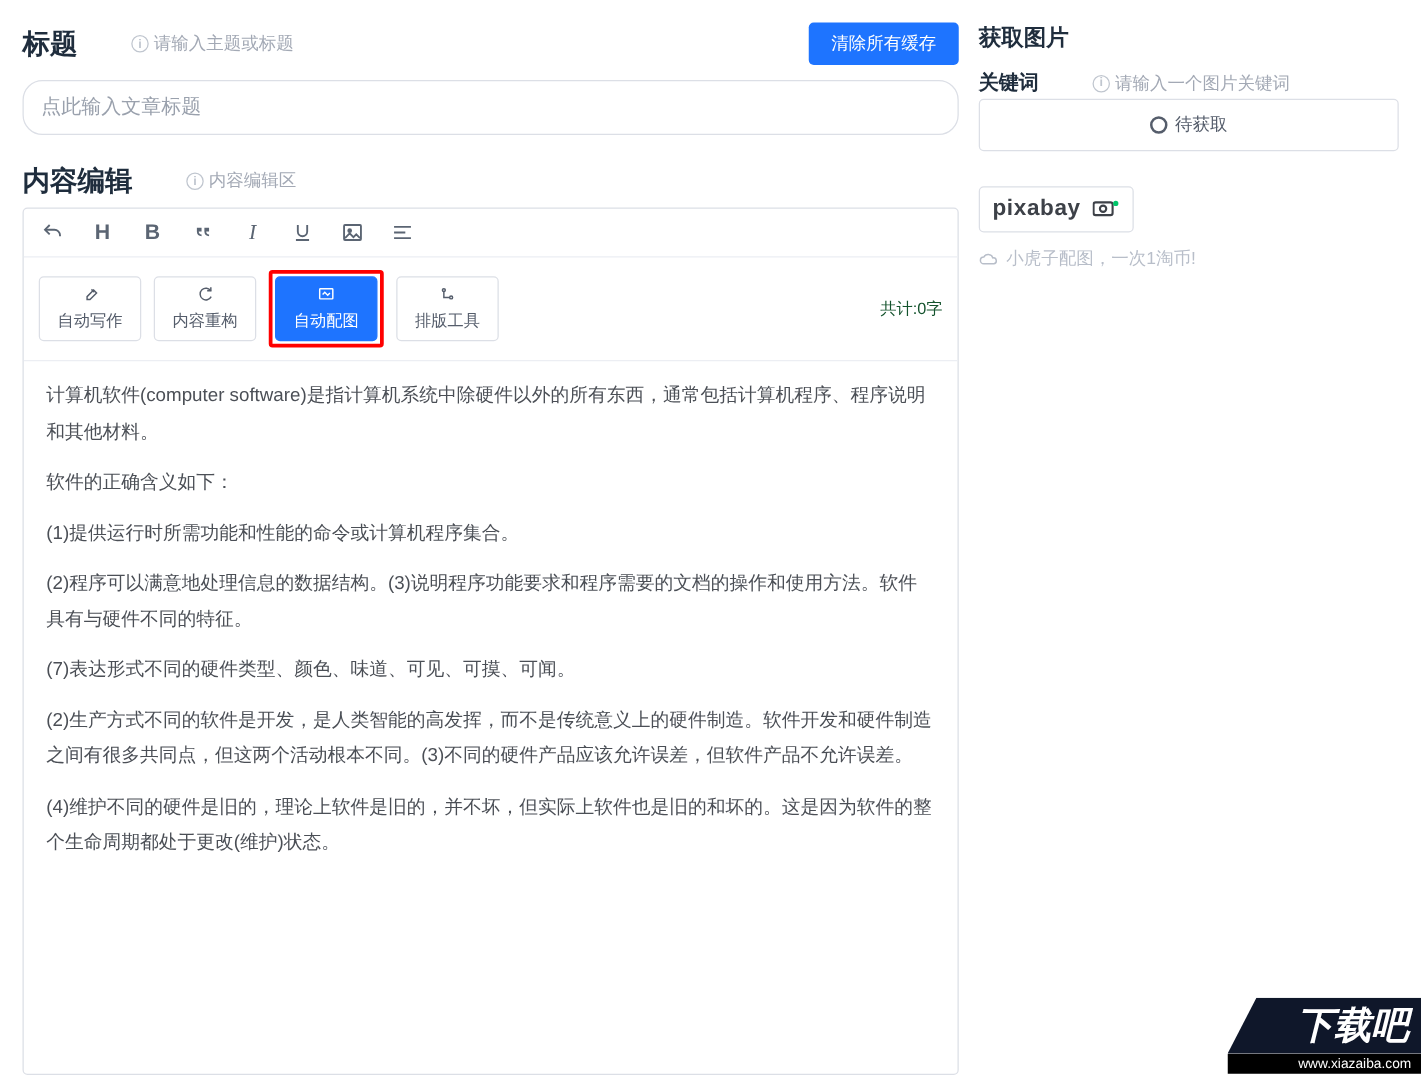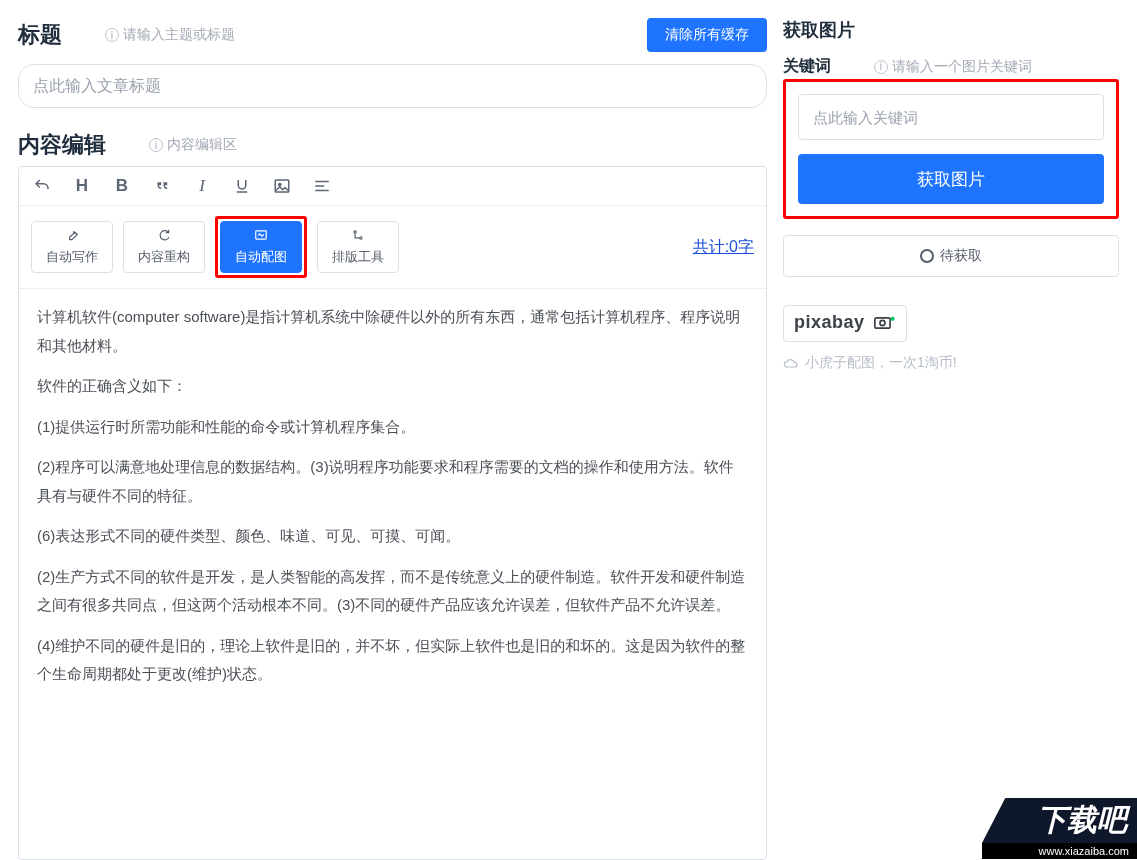--- a/index.html
+++ b/index.html
@@ -132,23 +132,22 @@
 }
 .tb-btn svg { width: 14px; height: 14px; }
 .highlight-wrap {
   border: 3px solid #ff0000;
   border-radius: 3px;
   padding: 2px;
   display: inline-block;
 }
 .count-label {
   margin-left: auto;
-  font-size: 16px;
-  color: #1d4ed8;
-  text-decoration: underline;
+  font-size: 13px;
+  color: #14532d;
 }
 .editor-body {
   padding: 14px 18px 10px 18px;
   color: #4b4f56;
   line-height: 1.9;
   font-size: 15px;
   height: 570px;
   overflow: hidden;
 }
 .editor-body p { margin-bottom: 12px; }
@@ -353,21 +352,21 @@
           <span>排版工具</span>
         </button>
         <span class="count-label">共计:0字</span>
       </div>
 
       <div class="editor-body" id="editor-body">
           <p>计算机软件(computer software)是指计算机系统中除硬件以外的所有东西，通常包括计算机程序、程序说明和其他材料。</p>
           <p>软件的正确含义如下：</p>
           <p>(1)提供运行时所需功能和性能的命令或计算机程序集合。</p>
           <p>(2)程序可以满意地处理信息的数据结构。(3)说明程序功能要求和程序需要的文档的操作和使用方法。软件具有与硬件不同的特征。</p>
-          <p>(6)表达形式不同的硬件类型、颜色、味道、可见、可摸、可闻。</p>
+          <p>(7)表达形式不同的硬件类型、颜色、味道、可见、可摸、可闻。</p>
           <p>(2)生产方式不同的软件是开发，是人类智能的高发挥，而不是传统意义上的硬件制造。软件开发和硬件制造之间有很多共同点，但这两个活动根本不同。(3)不同的硬件产品应该允许误差，但软件产品不允许误差。</p>
           <p>(4)维护不同的硬件是旧的，理论上软件是旧的，并不坏，但实际上软件也是旧的和坏的。这是因为软件的整个生命周期都处于更改(维护)状态。</p>
         </div>
 
     </div>
   </div>
 
   <div class="right">
 
     <div class="section-header">
@@ -375,24 +374,20 @@
     </div>
 
     <div class="section-header" style="margin-bottom:2px;">
       <span class="section-title" style="font-size:16px;">关键词</span>
       <span class="section-hint">
         <span class="hint-icon">i</span>
         <span>请输入一个图片关键词</span>
       </span>
     </div>
 
-    <div class="fetch-box">
-      <input class="kw-input" type="text" placeholder="点此输入关键词" style="">
-      <button class="fetch-btn">获取图片</button>
-    </div>
 
     <div class="pending-box">
       <span class="circle-icon"></span>
       <span>待获取</span>
     </div>
 
     <div class="pixabay-box">
       <span>pixabay</span>
       <span class="cam-icon">
         <svg width="22" height="14" viewBox="0 0 26 16">

